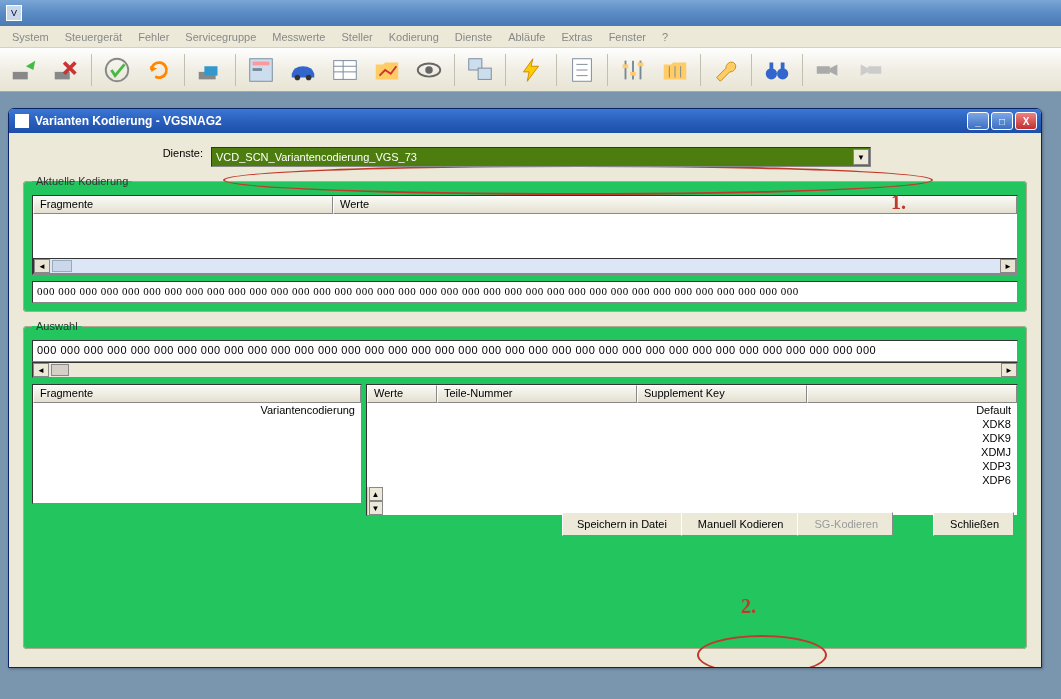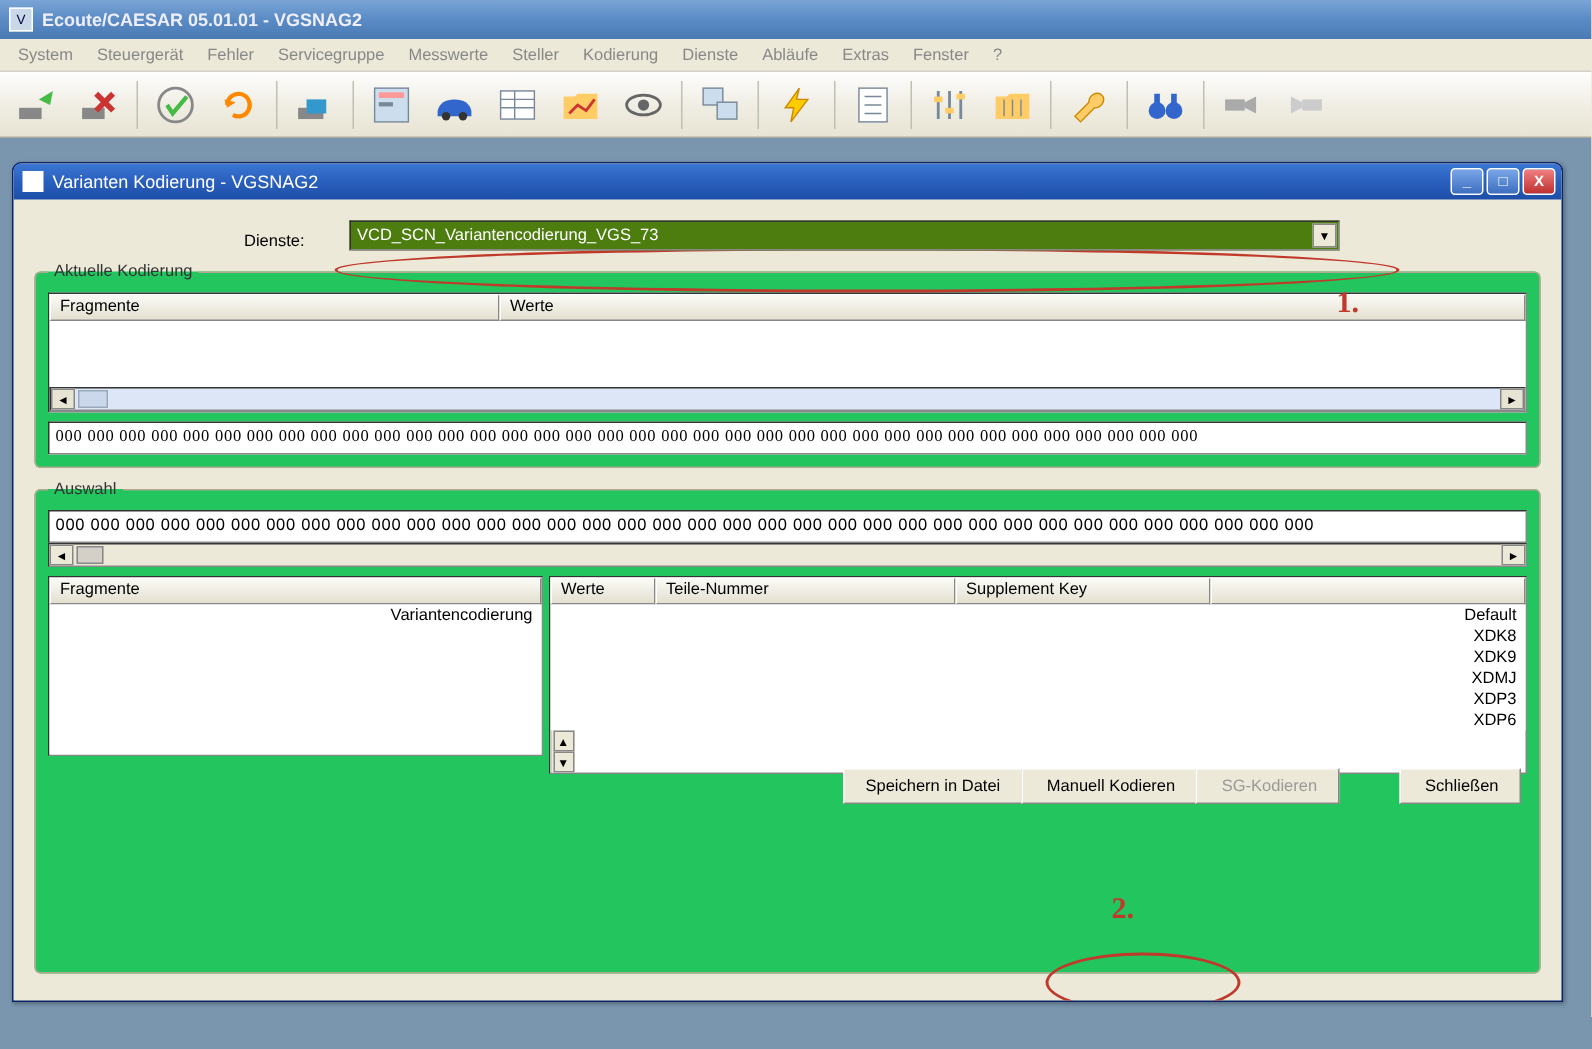--- a/index.html
+++ b/index.html
@@ -20,31 +20,31 @@
 .tb-sep { width: 1px; height: 32px; background: #c0c0b0; margin: 0 3px; }
 .tb-btn svg { width: 30px; height: 30px; }
 
 
 .mdi-area { position: absolute; top: 92px; left: 0; right: 0; bottom: 0; background: #7a96af; padding: 16px 8px 0 8px; }
 
 
 .child-window { width: 1034px; height: 560px; background: #ece9d8; border: 1px solid #0a246a; border-radius: 6px 6px 0 0; overflow: hidden; display: flex; flex-direction: column; box-shadow: 1px 1px 3px rgba(0,0,0,0.3); }
 .child-titlebar { height: 24px; background: linear-gradient(to bottom, #3b77d3 0%, #2a5fbd 50%, #1d4fa8 100%); display: flex; align-items: center; padding: 0 4px 0 6px; color: #fff; }
 .child-titlebar .ct-icon { width: 14px; height: 14px; background: #fff; margin-right: 6px; }
-.child-titlebar .ct-text { font-weight: normal; flex: 1; font-size: 12px; }
+.child-titlebar .ct-text { font-weight: bold; flex: 1; font-size: 12px; }
 .child-titlebar .win-btns { display: flex; gap: 2px; }
 .win-btn { width: 22px; height: 18px; border: 1px solid #fff; border-radius: 3px; display:flex; align-items:center; justify-content:center; font-size: 10px; color:#fff; font-weight:bold; cursor:pointer; }
 .win-min { background: linear-gradient(to bottom, #7ba7e8, #3d6fc0); }
 .win-max { background: linear-gradient(to bottom, #7ba7e8, #3d6fc0); }
 .win-close { background: linear-gradient(to bottom, #f08080, #c03030); }
 
 .child-body { flex: 1; padding: 10px 14px; display: flex; flex-direction: column; position: relative; }
 
 
-.dienste-row { display: flex; align-items: flex-end; margin: 4px 0 8px 120px; gap: 22px; }
+.dienste-row { display: flex; align-items: flex-start; margin: 4px 0 8px 120px; }
 .dienste-row label { width: 60px; text-align: right; margin-right: 8px; }
 .combo { flex: 0 0 660px; height: 20px; background: #4d7c0f; color: #fff; display: flex; align-items: center; padding: 0 4px; border: 1px inset #888; position: relative; }
 .combo .dd-btn { position: absolute; right: 1px; top: 1px; width: 16px; height: 16px; background: #ece9d8; border: 1px solid #888; display:flex; align-items:center; justify-content:center; font-size:8px; color:#000; }
 
 
 .red-ellipse { position: absolute; border: 2px solid #c0392b; border-radius: 50%; pointer-events: none; }
 .red-ellipse.e1 { width: 710px; height: 30px; left: 214px; top: 32px; }
 .red-ellipse.e2 { width: 130px; height: 40px; left: 688px; top: 502px; }
 .red-label { position: absolute; color: #c0392b; font-weight: bold; font-size: 20px; font-family: Georgia, serif; pointer-events: none; }
 .red-label.l1 { left: 882px; top: 58px; }
@@ -93,21 +93,20 @@
 .btn.disabled { color: #999; }
 .btn + .btn { margin-left: -1px; padding-left: 16px; }
 .btn.last { margin-left: 40px; }
 
 </style>
 </head>
 <body>
 
 <div class="main-titlebar">
   <div class="title-icon">V</div>
-  <div class="title-text">Ecoute/CAESAR 05.01.01 - VGSNAG2</div>
 </div>
 
 <div class="menu-bar">
   <span>System</span>
   <span>Steuergerät</span>
   <span>Fehler</span>
   <span>Servicegruppe</span>
   <span>Messwerte</span>
   <span>Steller</span>
   <span>Kodierung</span>

